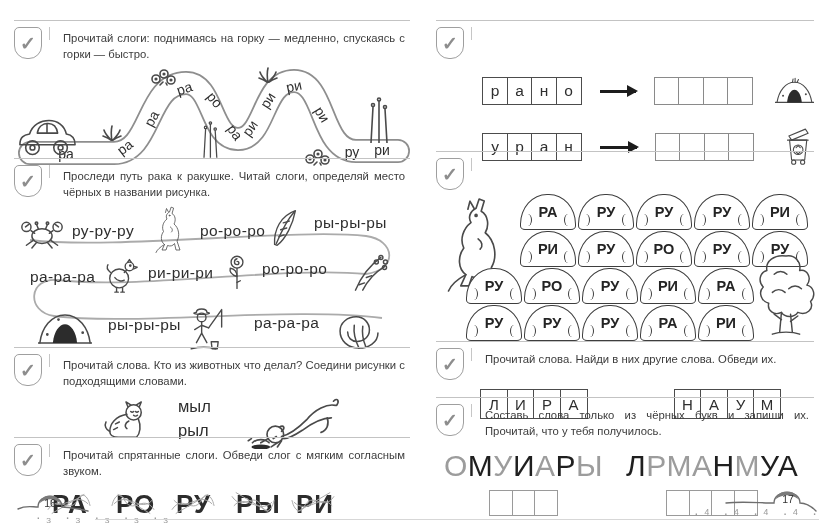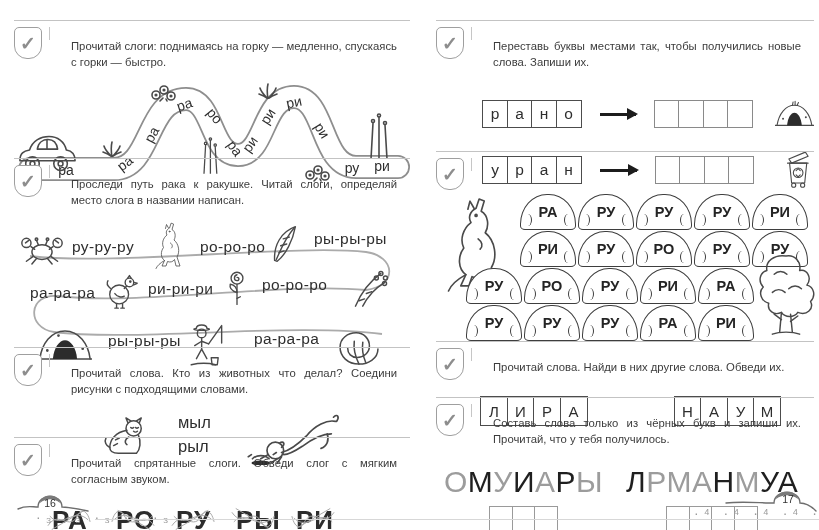--- a/index.html
+++ b/index.html
@@ -7,21 +7,21 @@
          font-family:"Liberation Sans",sans-serif;color:#3c3c3c}
   .page{position:absolute;top:0;height:100%}
   .page-left{left:14px;width:396px}
   .page-right{left:436px;width:378px}
   .task{position:absolute;left:0;right:0;border-top:1px solid #c3c3c3;padding-top:5px}
   .task-head{display:flex;align-items:flex-start}
   .badge{flex:0 0 auto;width:26px;height:30px;border:1.6px solid #9f9f9f;background:#fff;
          border-radius:5px 5px 13px 13px;display:flex;align-items:center;justify-content:center;
          color:#8d8d8d;font-size:19px;font-weight:bold;margin-top:1px}
   .vsep{flex:0 0 auto;width:1px;height:13px;background:#c6c6c6;margin:1px 9px 0 7px}
-  .instr{margin:12px;font-size:11.3px;line-height:1.42;text-align:justify;padding-right:1px}
+  .instr{margin:4px;font-size:11.3px;line-height:1.42;text-align:justify;padding-right:1px}
   .abs{position:absolute}
   .syl-label{position:absolute;font-size:15.5px;letter-spacing:.4px;color:#2e2e2e;white-space:nowrap}
   .graphic{position:relative}
   svg.doodle{display:block}
   .ln{fill:none;stroke:#4a4a4a;stroke-width:1.6;stroke-linecap:round;stroke-linejoin:round}
   .words-col{position:absolute;font-size:16.5px;line-height:1.45;color:#2e2e2e}
   .hidden-syl{position:absolute;font-size:26px;font-weight:700;letter-spacing:1px;color:#2c2c2c}
   .hidden-syl svg{position:absolute;left:-6px;top:-2px;pointer-events:none}
   .tile-row{display:flex}
   .tile{width:24px;height:26px;border:1.5px solid #4c4c4c;margin-left:-1.5px;background:#fff;
@@ -294,21 +294,21 @@
           </svg>
       </div>
     </div>
 
     <div class="task" style="top:158px">
       <div class="task-head">
         <div class="badge">
             <span>✓</span>
           </div>
         <div class="vsep"></div>
-        <p class="instr">Проследи путь рака к ракушке. Читай слоги, определяй место слога в названии написан.</p>
+        <p class="instr">Проследи путь рака к ракушке. Читай слоги, определяй место чёрных в названии рисунка.</p>
       </div>
       <div class="graphic" style="height:152px;margin-top:2px">
         <svg class="doodle abs" style="left:0;top:0" width="396" height="152" viewBox="0 0 396 152">
           <path d="M 16 34 C 100 44 280 22 352 30 C 382 34 384 64 352 68 C 270 60 120 84 44 74 C 14 71 12 106 40 110 C 120 120 280 100 368 112" fill="none" stroke="#ababab" stroke-width="1.8"></path>
         </svg>
         <svg class="abs" style="left:6px;top:8px" width="44" height="35" viewBox="0 0 48 38">
             <use href="#sym-crab"></use>
           </svg>
         <span class="syl-label" style="left:58px;top:16px">ру-ру-ру</span>
         <svg class="abs" style="left:140px;top:0" width="28" height="48" viewBox="0 0 56 96">
@@ -405,21 +405,20 @@
   </div>
 
   <div class="page page-right">
 
     <div class="task" style="top:20px">
       <div class="task-head">
         <div class="badge">
             <span>✓</span>
           </div>
         <div class="vsep"></div>
-        <p class="instr">Переставь буквы местами так, чтобы получились новые слова. Запиши их.</p>
       </div>
       <div class="anarow" style="margin:12px 0 0 46px">
         <div class="tile-row">
           <div class="tile">р</div>
           <div class="tile">а</div>
           <div class="tile">н</div>
           <div class="tile">о</div>
         </div>
         <div class="arrow"></div>
         <div class="tile-row">

